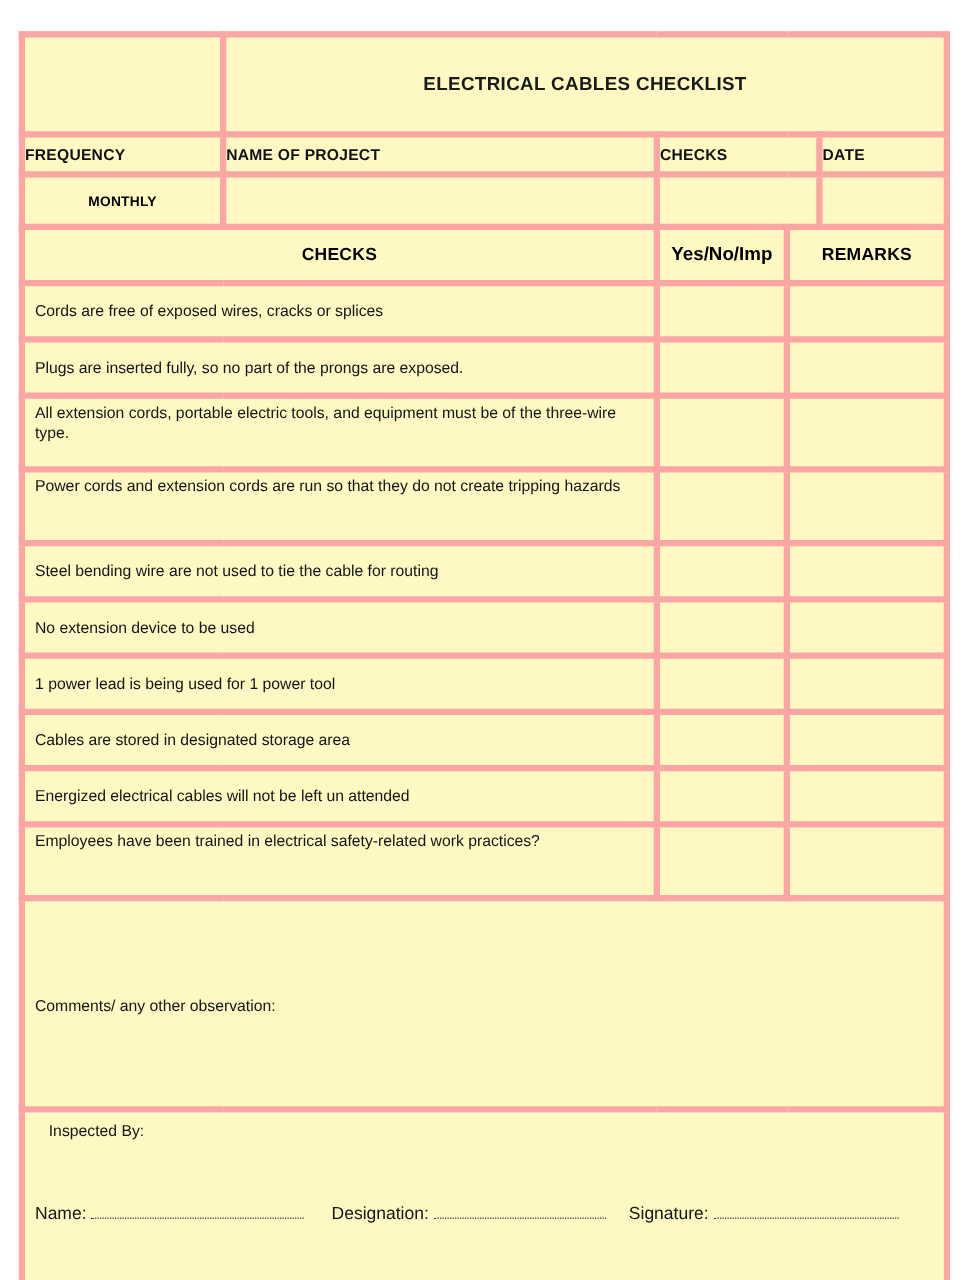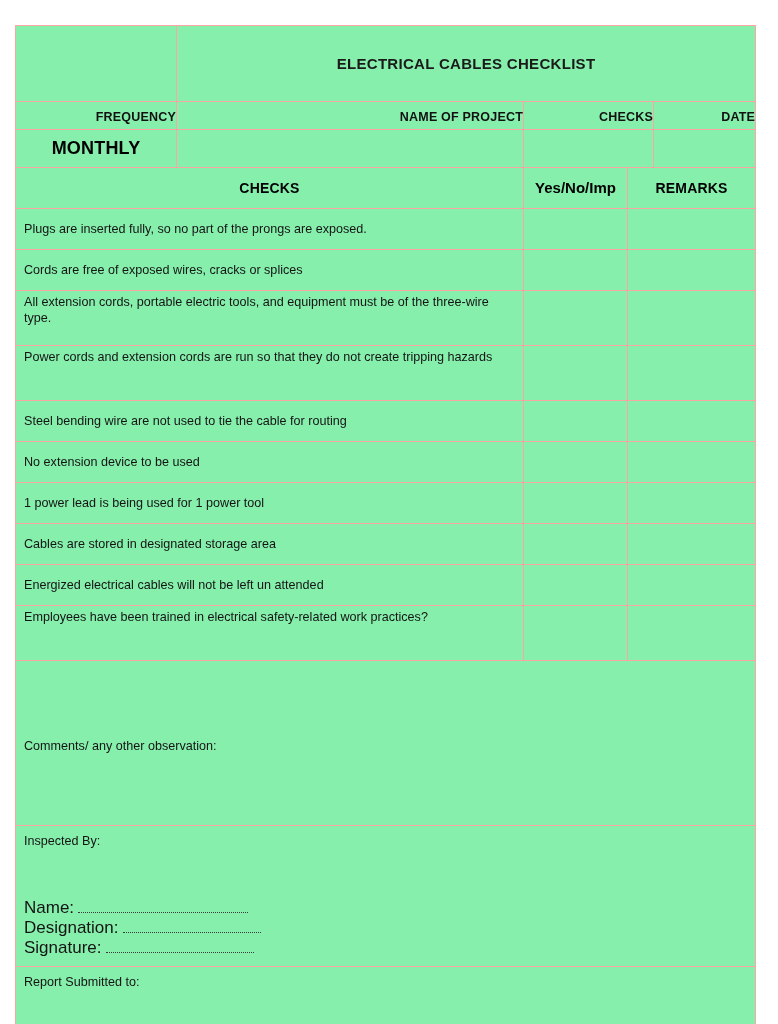--- a/index.html
+++ b/index.html
@@ -32,24 +32,24 @@
     width: 740px;
   }
 
   table.form {
     width: 740px;
     border-collapse: collapse;
     table-layout: fixed;
     background: #fff;
   }
   table.form td {
-    border: 1px solid #fca5a5;
+    border: 5px solid #fca5a5;
     padding: 0;
     vertical-align: middle;
-    background: #86efac;
+    background: #fef9c3;
   }
 
   
   .cell-logo {
     height: 75px;
   }
   .cell-title {
     height: 75px;
     text-align: center;
   }
@@ -57,34 +57,34 @@
     font-size: 15px;
     font-weight: bold;
     letter-spacing: 0.3px;
     color: #1a1a1a;
   }
 
   
   .meta-head td {
     background: #d9d9d9;
     height: 27px;
-    text-align: right;
+    text-align: left;
   }
   .meta-head .meta-label {
     font-size: 12.5px;
     font-weight: bold;
     letter-spacing: 0.2px;
     color: #111;
   }
   .meta-vals td {
     height: 37px;
     text-align: center;
   }
   .freq-value {
-    font-size: 18px;
+    font-size: 11px;
     font-weight: bold;
     letter-spacing: 0.2px;
   }
 
   
   .checks-head td {
     height: 40px;
     text-align: center;
   }
   .checks-head .ch-label {
@@ -133,36 +133,35 @@
 
   
   .sig-cell {
     height: 140px;
     vertical-align: top;
     padding: 0 !important;
     position: relative;
   }
   .sig-heading {
     position: absolute;
-    left: 8px;
+    left: 19px;
     top: 8px;
     font-size: 12.6px;
     color: #141414;
   }
   .sig-line {
     position: absolute;
     left: 8px;
     right: 8px;
     top: 72px;
     display: flex;
     align-items: baseline;
-    font-size: 17px;
+    font-size: 14px;
     color: #141414;
     white-space: nowrap;
-    flex-direction: column;
   }
   .sig-field {
     display: inline-flex;
     align-items: baseline;
   }
   .sig-field .sig-lbl { flex: 0 0 auto; }
   .dots {
     display: inline-block;
     vertical-align: baseline;
     border-bottom: 1px dotted #3a3a3a;
@@ -239,32 +238,32 @@
         </td>
         <td colspan="2">
           <span class="ch-label">REMARKS</span>
         </td>
       </tr>
 
       </tbody>
         <tbody id="checks-body">
           <tr class="chk-row">
             <td class="desc" colspan="3">
+              <span class="chk-text">Cords are free of exposed wires, cracks or splices</span>
+            </td>
+            <td colspan="2">
+              <span class="chk-text"></span>
+            </td>
+            <td colspan="2">
+              <span class="chk-text"></span>
+            </td>
+          </tr>
+          <tr class="chk-row">
+            <td class="desc" colspan="3">
               <span class="chk-text">Plugs are inserted fully, so no part of the prongs are exposed.</span>
-            </td>
-            <td colspan="2">
-              <span class="chk-text"></span>
-            </td>
-            <td colspan="2">
-              <span class="chk-text"></span>
-            </td>
-          </tr>
-          <tr class="chk-row">
-            <td class="desc" colspan="3">
-              <span class="chk-text">Cords are free of exposed wires, cracks or splices</span>
             </td>
             <td colspan="2">
               <span class="chk-text"></span>
             </td>
             <td colspan="2">
               <span class="chk-text"></span>
             </td>
           </tr>
           <tr class="chk-row two-line">
             <td class="desc" colspan="3">

